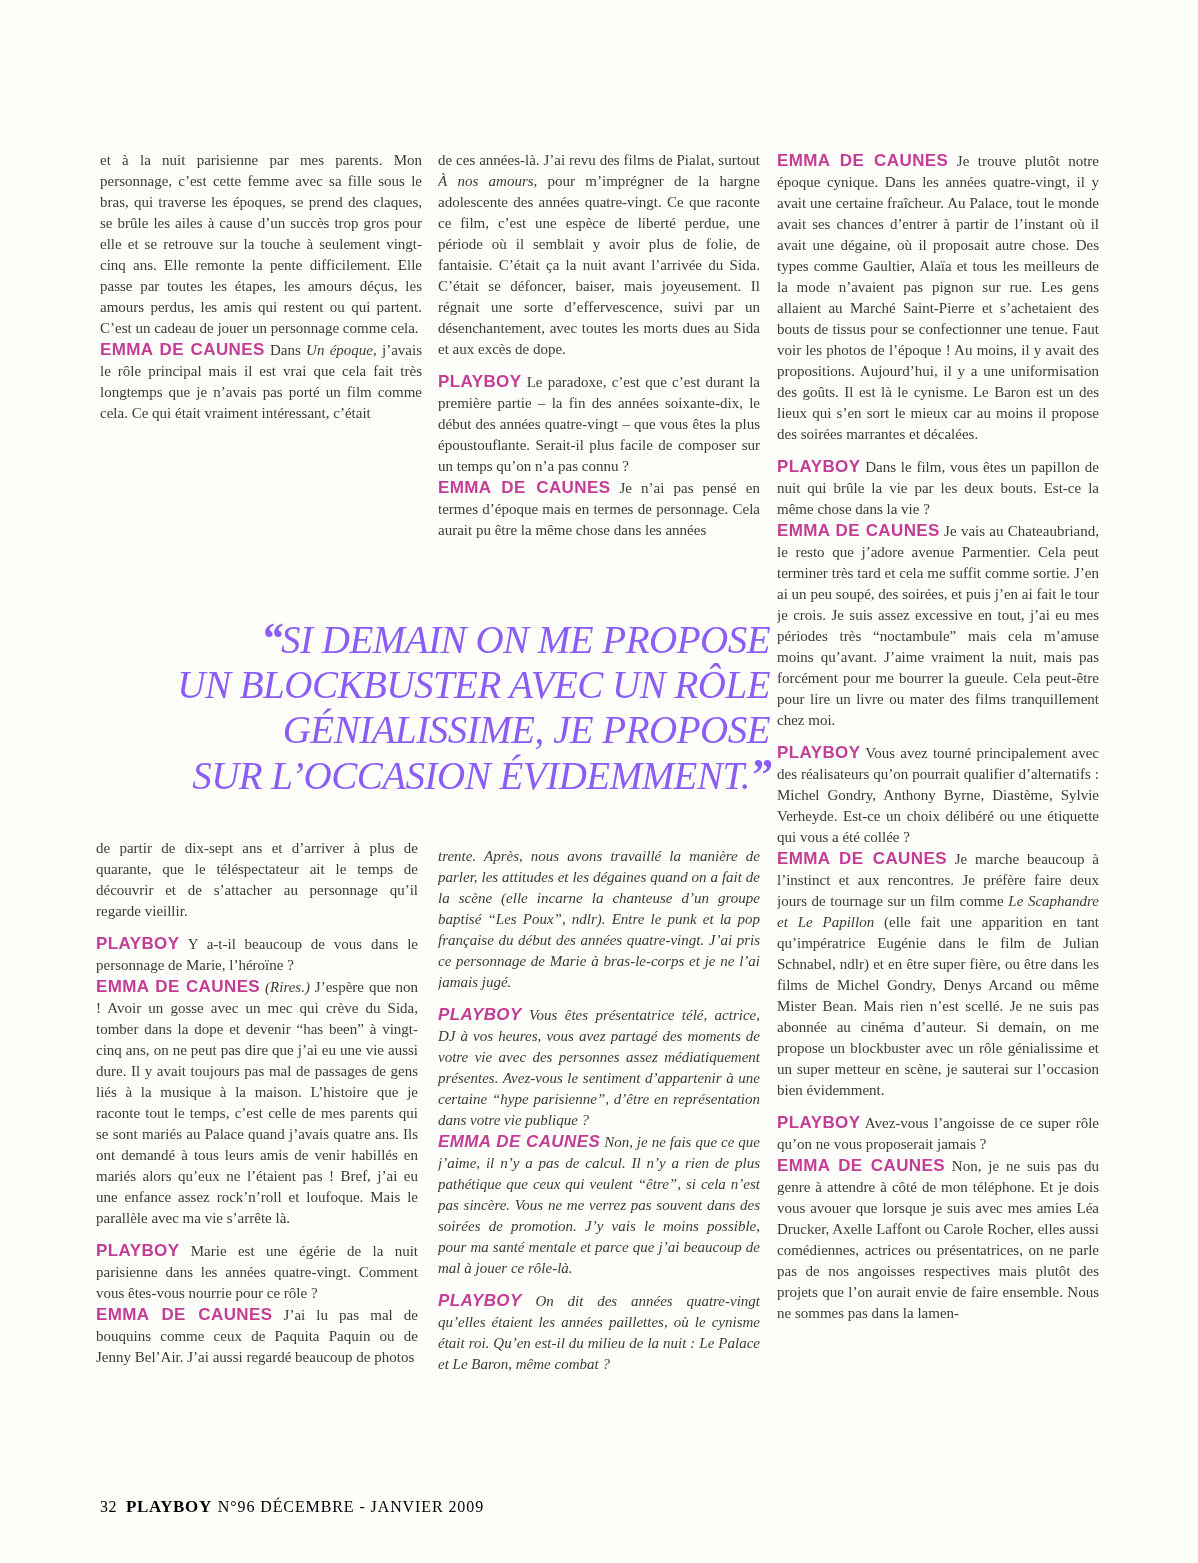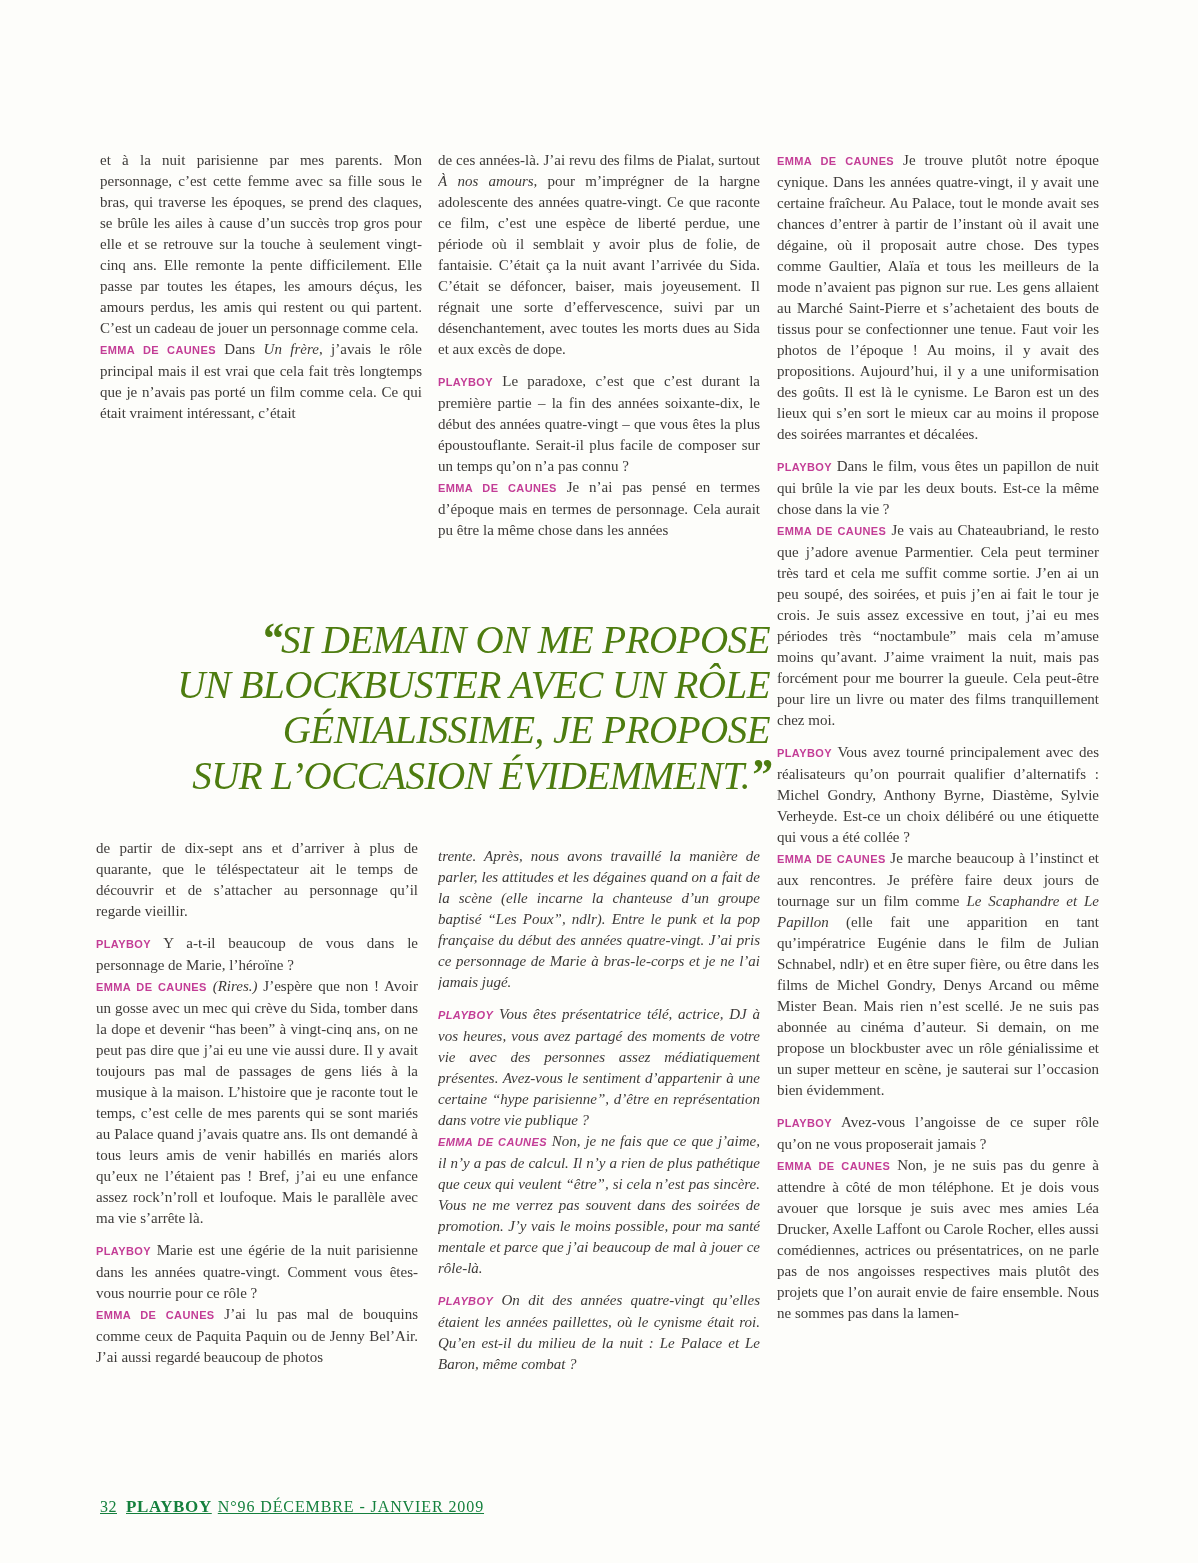--- a/index.html
+++ b/index.html
@@ -19,63 +19,62 @@
     text-align:justify;
     overflow:hidden;
   }
   .col p { text-align:justify; }
   .col p.gap { margin-top:11px; }
   .seg-body {}
   .seg-italic { font-style:italic; }
   .seg-label {
     font-family:"Liberation Sans", sans-serif;
     font-weight:bold;
-    font-size:11px;
+    font-size:17px;
     letter-spacing:0.4px;
     color:#c33d96;
     margin-top:44px;
   }
   .pull-quote {
     position:absolute;
     left:78px;
     top:616px;
     width:692px;
     text-align:right;
     font-style:italic;
     font-size:39px;
     line-height:45px;
     letter-spacing:-0.5px;
-    color:#4d7c0f;
+    color:#8b5cf6;
   }
   .quote-mark {
     font-weight:bold;
     font-size:44px;
     letter-spacing:-2px;
   }
   .footer {
     position:absolute;
     left:100px;
     top:1497px;
     font-size:16px;
-    color:#15803d;
+    color:#000000;
     white-space:nowrap;
-    text-decoration:underline;
   }
   .footer .page-num { letter-spacing:0.5px; }
   .footer .mag { font-weight:bold; font-size:17px; letter-spacing:0.6px; margin:0 6px 0 9px; }
   .footer .issue { letter-spacing:0.9px; }
 </style>
 </head>
 <body>
 
 <div class="page">
 
   <div class="col" style="left:100px; top:150px; height:470px;">
       <p><span class="seg-body">et à la nuit parisienne par mes parents. Mon personnage, c’est cette femme avec sa fille sous le bras, qui traverse les époques, se prend des claques, se brûle les ailes à cause d’un succès trop gros pour elle et se retrouve sur la touche à seulement vingt-cinq ans. Elle remonte la pente difficilement. Elle passe par toutes les étapes, les amours déçus, les amours perdus, les amis qui restent ou qui partent. C’est un cadeau de jouer un personnage comme cela.</span></p>
-      <p><span class="seg-label">EMMA DE CAUNES</span><span class="seg-body"> Dans </span><span class="seg-italic">Un frère</span><span class="seg-body">, j’avais le rôle principal mais il est vrai que cela fait très longtemps que je n’avais pas porté un film comme cela. Ce qui était vraiment intéressant, c’était</span></p>
+      <p><span class="seg-label">EMMA DE CAUNES</span><span class="seg-body"> Dans </span><span class="seg-italic">Un époque</span><span class="seg-body">, j’avais le rôle principal mais il est vrai que cela fait très longtemps que je n’avais pas porté un film comme cela. Ce qui était vraiment intéressant, c’était</span></p>
     </div>
 
   <div class="col" style="left:438px; top:150px; height:470px;">
       <p><span class="seg-body">de ces années-là. J’ai revu des films de Pialat, surtout </span><span class="seg-italic">À nos amours,</span><span class="seg-body"> pour m’imprégner de la hargne adolescente des années quatre-vingt. Ce que raconte ce film, c’est une espèce de liberté perdue, une période où il semblait y avoir plus de folie, de fantaisie. C’était ça la nuit avant l’arrivée du Sida. C’était se défoncer, baiser, mais joyeusement. Il régnait une sorte d’effervescence, suivi par un désenchantement, avec toutes les morts dues au Sida et aux excès de dope.</span></p>
       <p class="gap"><span class="seg-label">PLAYBOY</span><span class="seg-body"> Le paradoxe, c’est que c’est durant la première partie – la fin des années soixante-dix, le début des années quatre-vingt – que vous êtes la plus époustouflante. Serait-il plus facile de composer sur un temps qu’on n’a pas connu ?</span></p>
       <p><span class="seg-label">EMMA DE CAUNES</span><span class="seg-body"> Je n’ai pas pensé en termes d’époque mais en termes de personnage. Cela aurait pu être la même chose dans les années</span></p>
     </div>
 
   <div class="col" style="left:777px; top:150px; height:1320px;">
       <p><span class="seg-label">EMMA DE CAUNES</span><span class="seg-body"> Je trouve plutôt notre époque cynique. Dans les années quatre-vingt, il y avait une certaine fraîcheur. Au Palace, tout le monde avait ses chances d’entrer à partir de l’instant où il avait une dégaine, où il proposait autre chose. Des types comme Gaultier, Alaïa et tous les meilleurs de la mode n’avaient pas pignon sur rue. Les gens allaient au Marché Saint-Pierre et s’achetaient des bouts de tissus pour se confectionner une tenue. Faut voir les photos de l’époque ! Au moins, il y avait des propositions. Aujourd’hui, il y a une uniformisation des goûts. Il est là le cynisme. Le Baron est un des lieux qui s’en sort le mieux car au moins il propose des soirées marrantes et décalées.</span></p>

